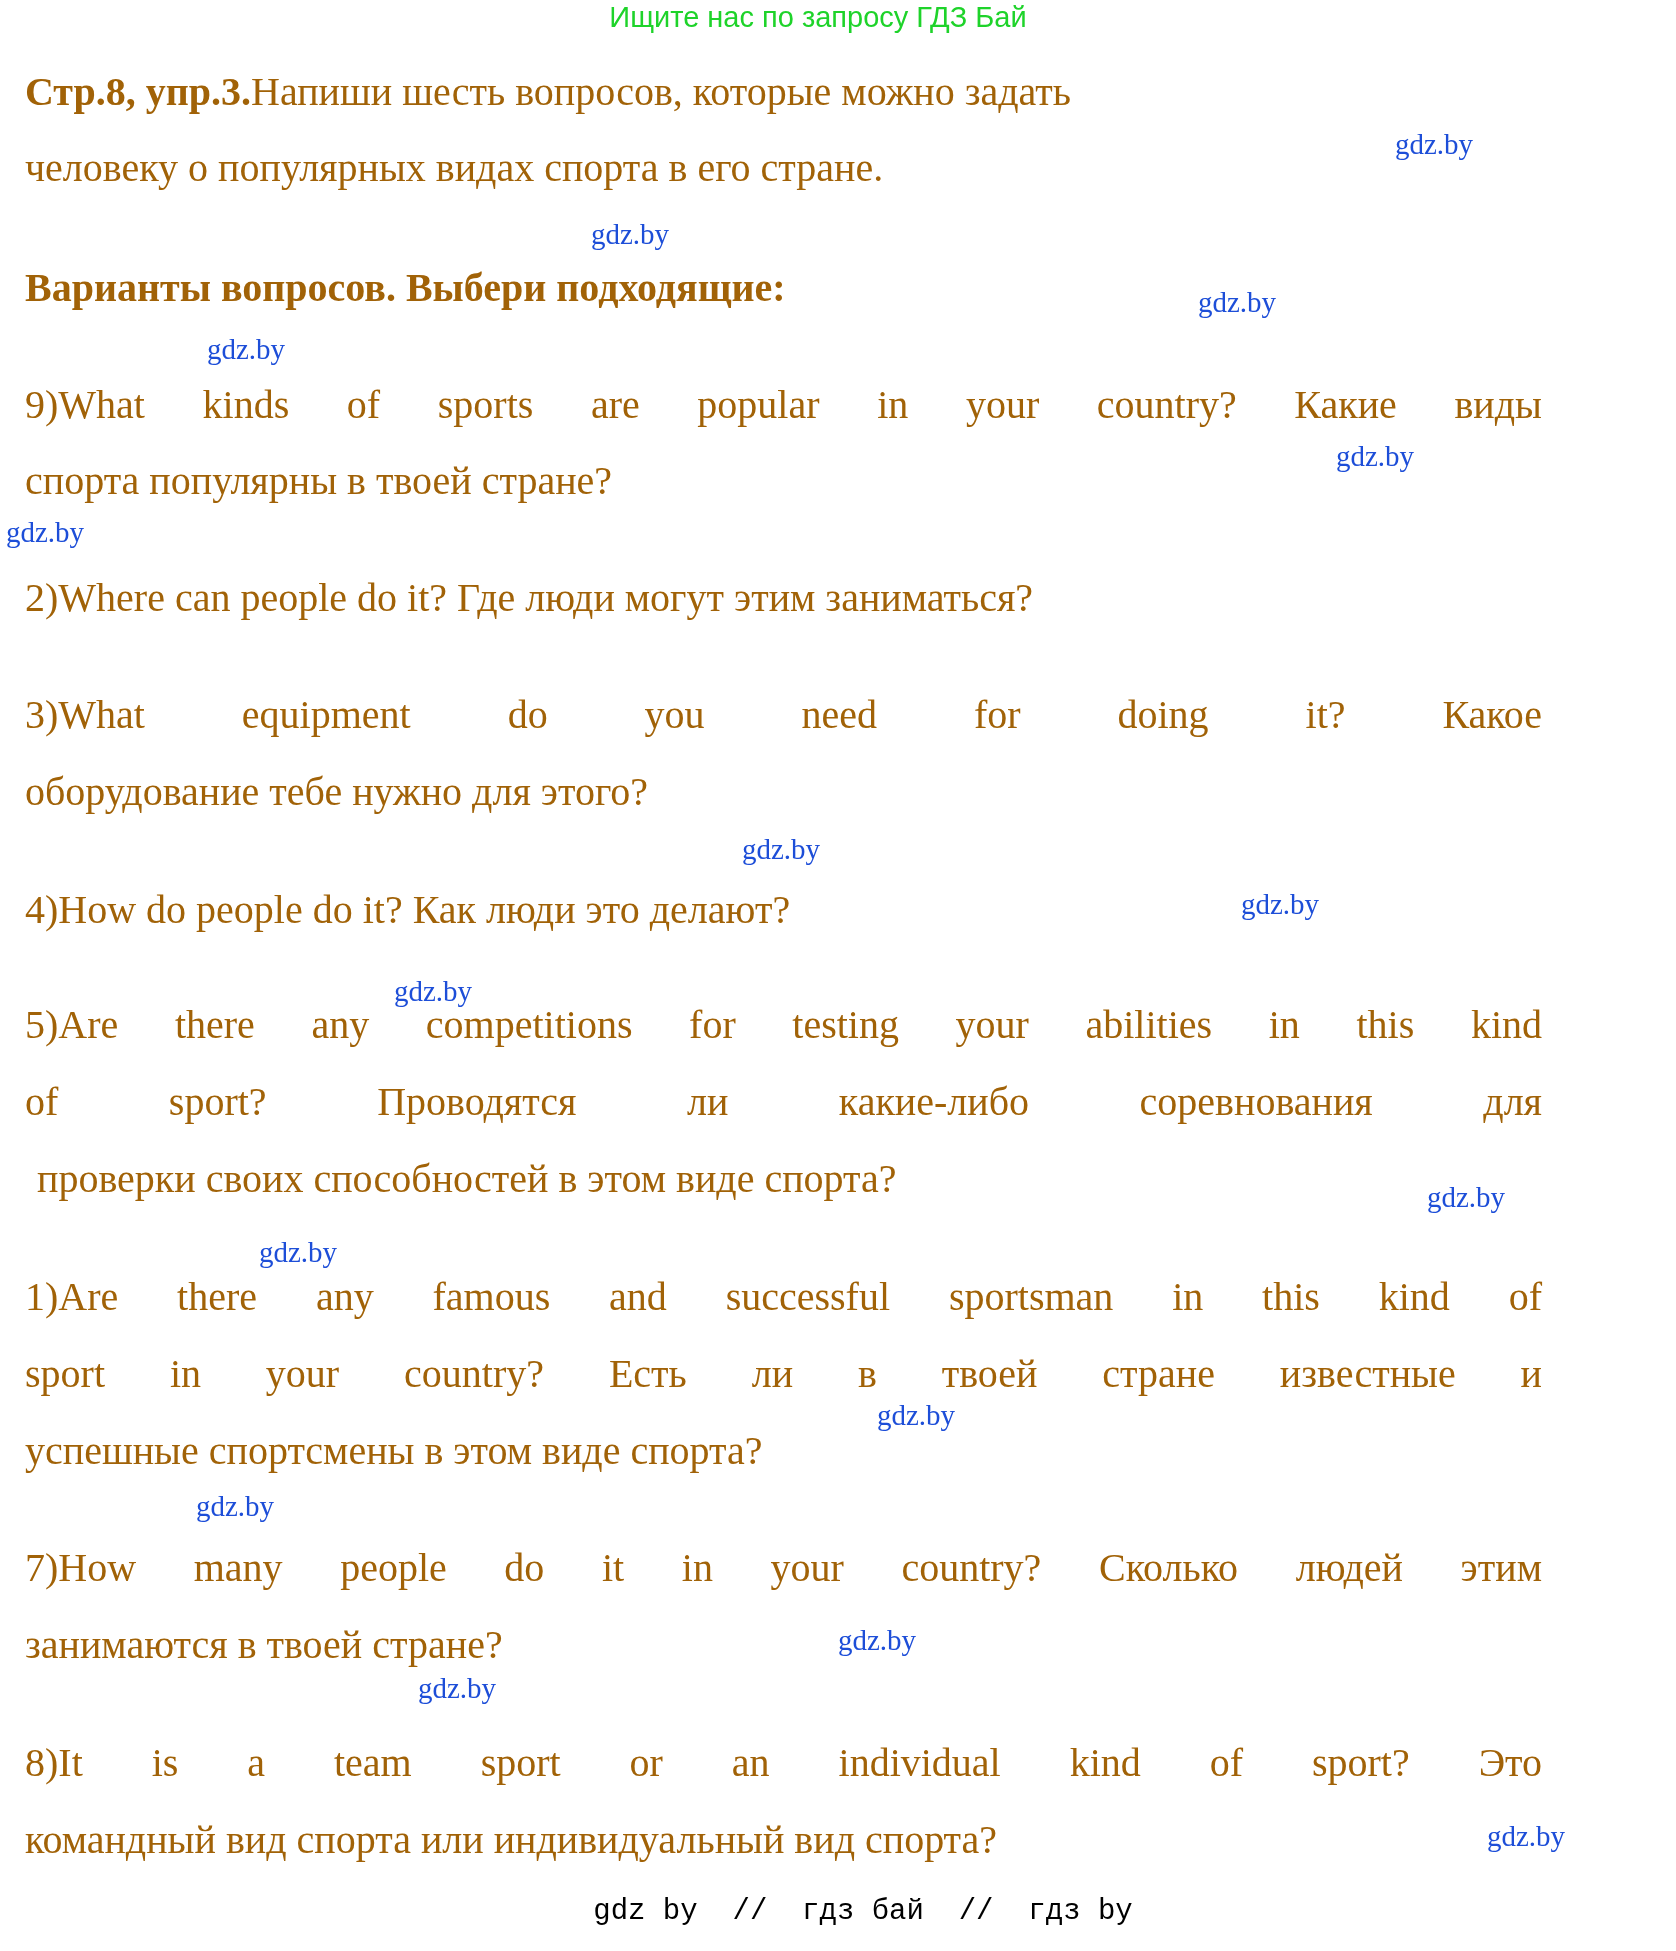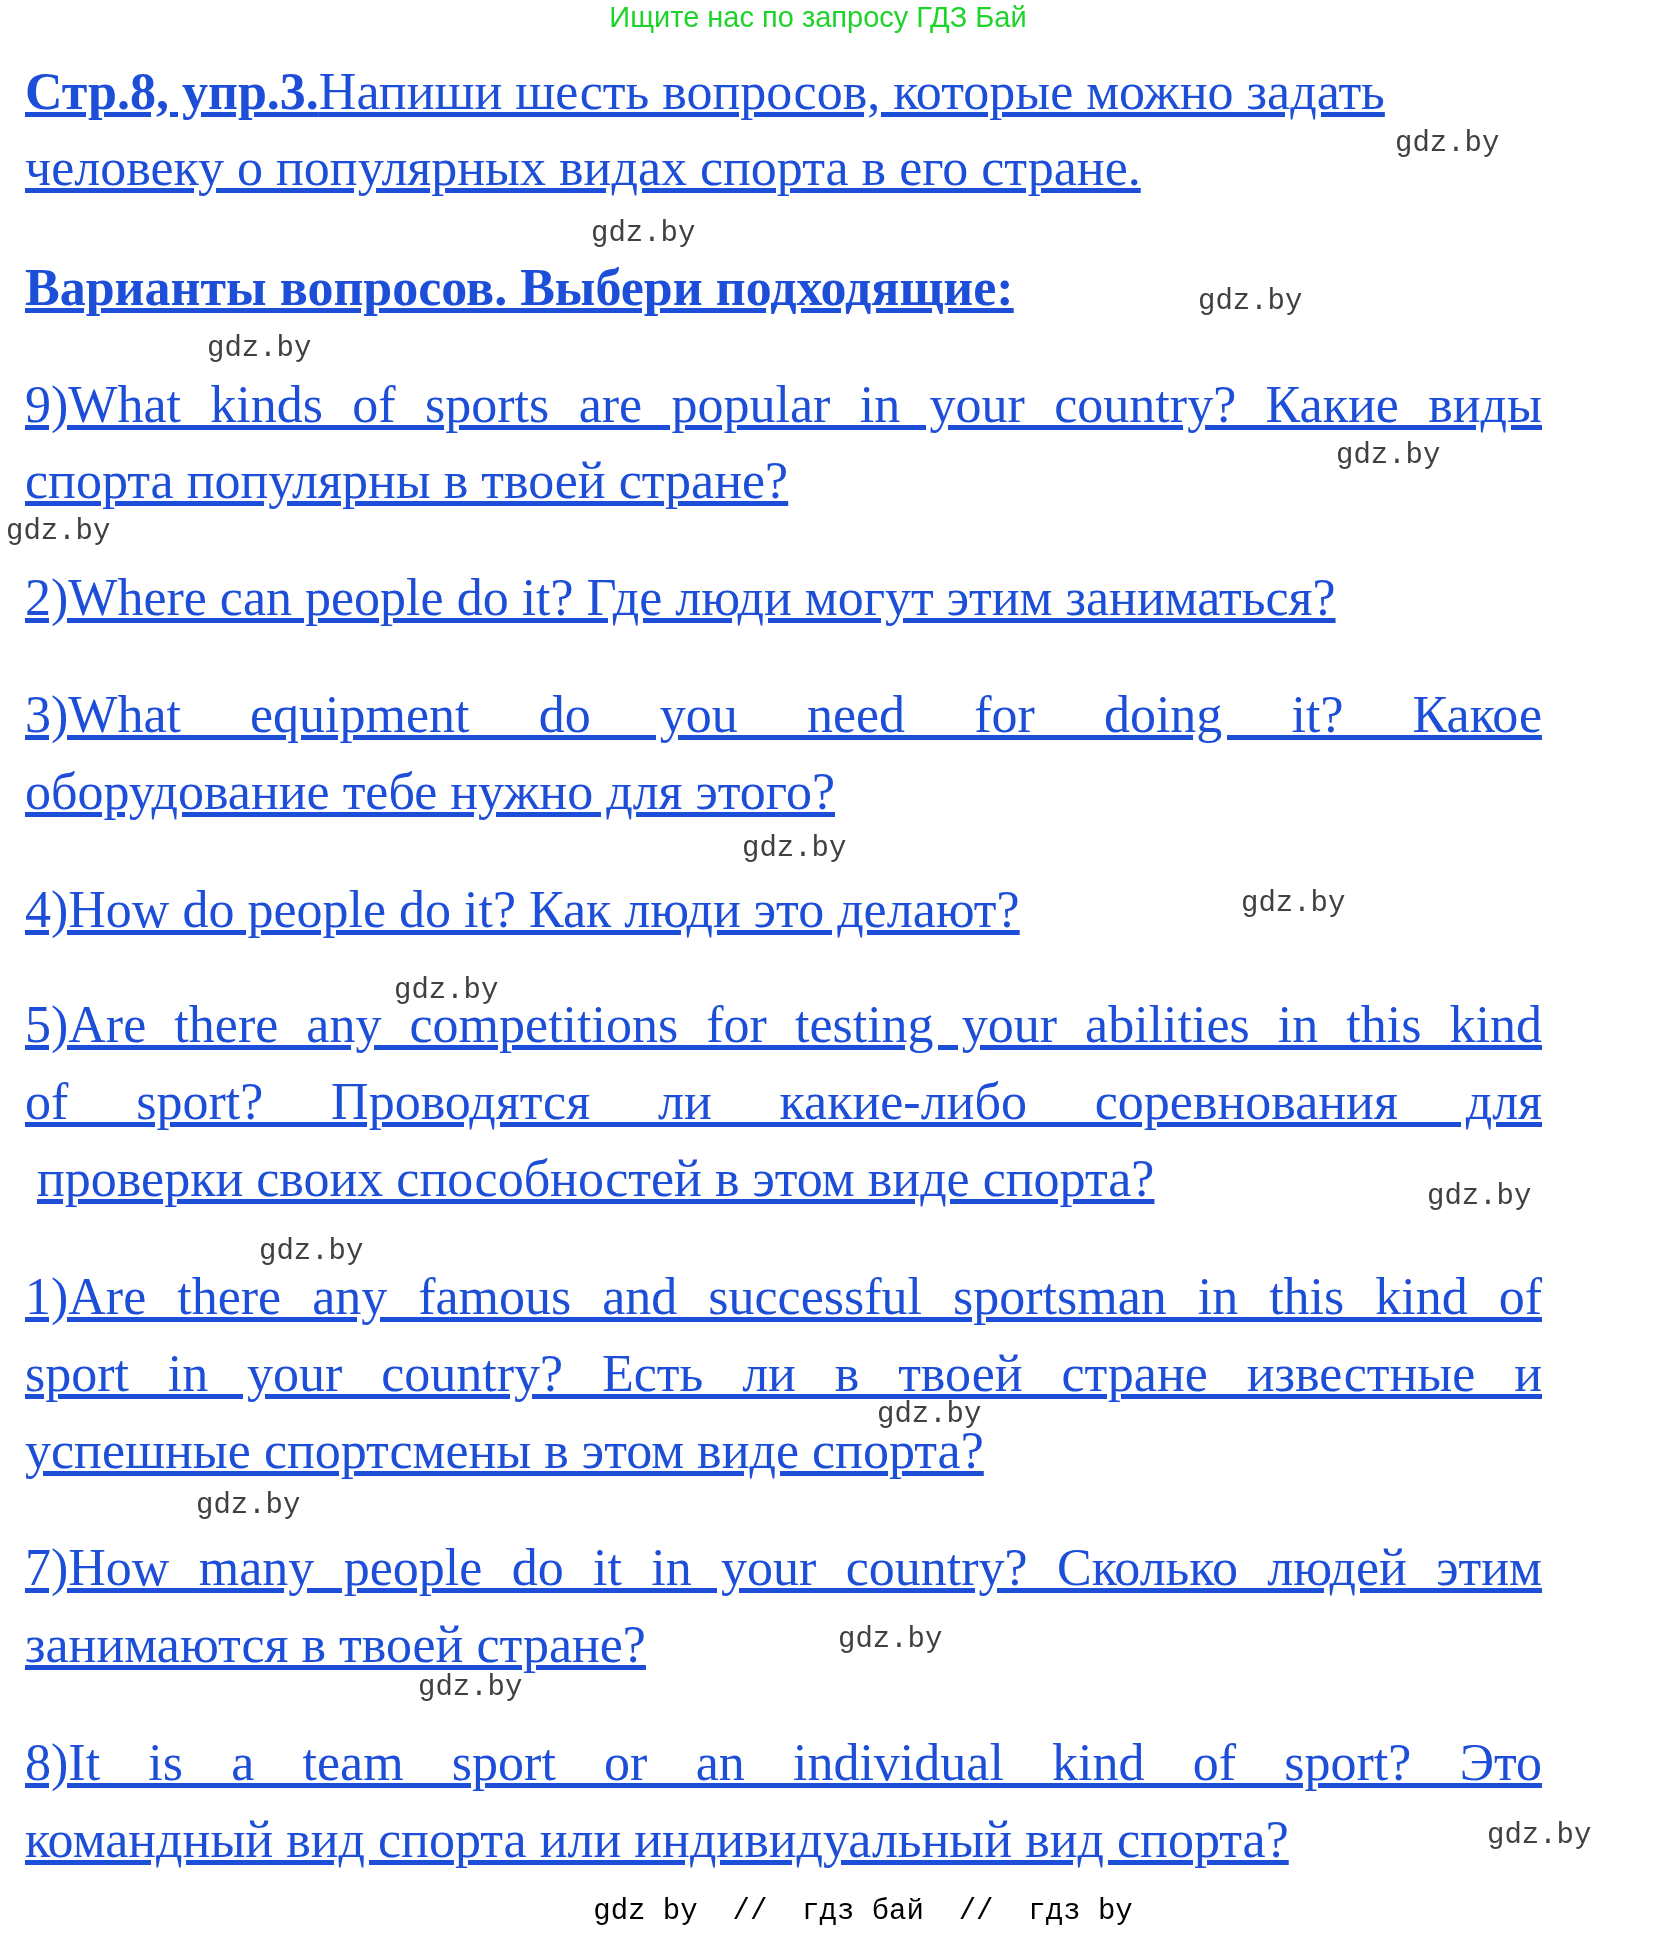--- a/index.html
+++ b/index.html
@@ -1,24 +1,24 @@
 <!DOCTYPE html>
 <html><head>
 <meta charset="utf-8">
 <style>
   html, body { margin:0; padding:0; background:#ffffff; }
   body { width:1676px; height:1951px; position:relative; overflow:hidden; }
   .top-banner { position:absolute; top:0; left:0; width:1636px; text-align:center;
     font-family:"Liberation Sans", sans-serif; font-size:29px; color:#1ed32a; line-height:34px; }
   .line { position:absolute; left:25px; font-family:"Liberation Serif", serif;
-    font-size:52px; color:#1d4ed8; white-space:nowrap; line-height:60px;text-decoration:underline; }
+    font-size:40px; color:#a16207; white-space:nowrap; line-height:60px; }
   .justify { width:1517px; text-align:justify; text-align-last:justify; white-space:normal; }
   .bold { font-weight:bold; }
-  .wm { position:absolute; font-family:Liberation Mono, monospace; font-size:29px;
-    color:#404040; line-height:32px; }
+  .wm { position:absolute; font-family:Liberation Serif, serif; font-size:29px;
+    color:#1d4ed8; line-height:32px; }
   .footer { position:absolute; top:1895px; left:0; width:1676px; text-align:center;
     font-family:Liberation Mono, monospace; font-size:29px; color:#000000; white-space:pre;margin-left:25px; }
 </style>
 </head>
 <body>
 
 <div class="top-banner">Ищите нас по запросу ГДЗ Бай</div>
 
 <div class="line" style="top:62px;"><span class="bold">Стр.8, упр.3.</span><span>Напиши шесть вопросов, которые можно задать</span></div>
 <div class="line" style="top:138px;">человеку о популярных видах спорта в его стране.</div>

